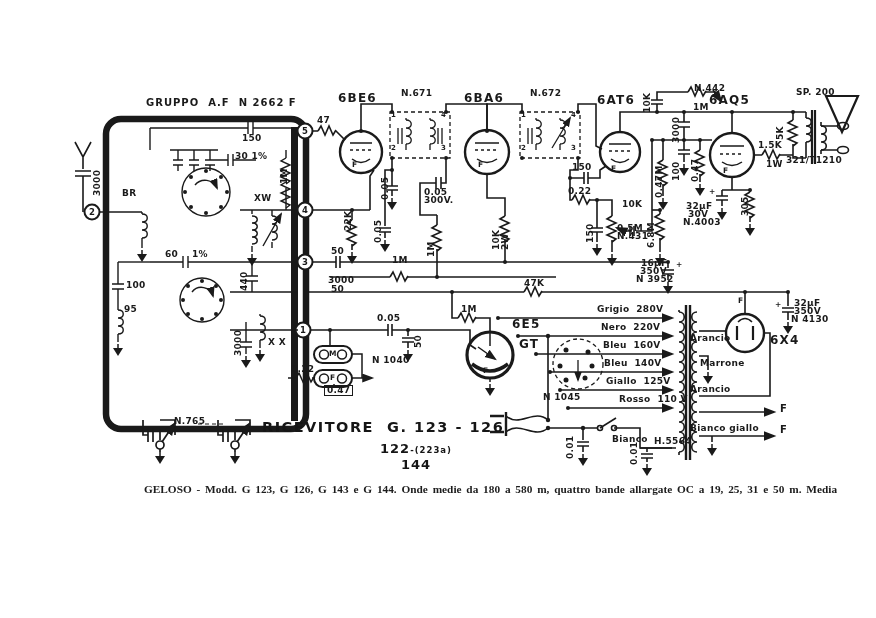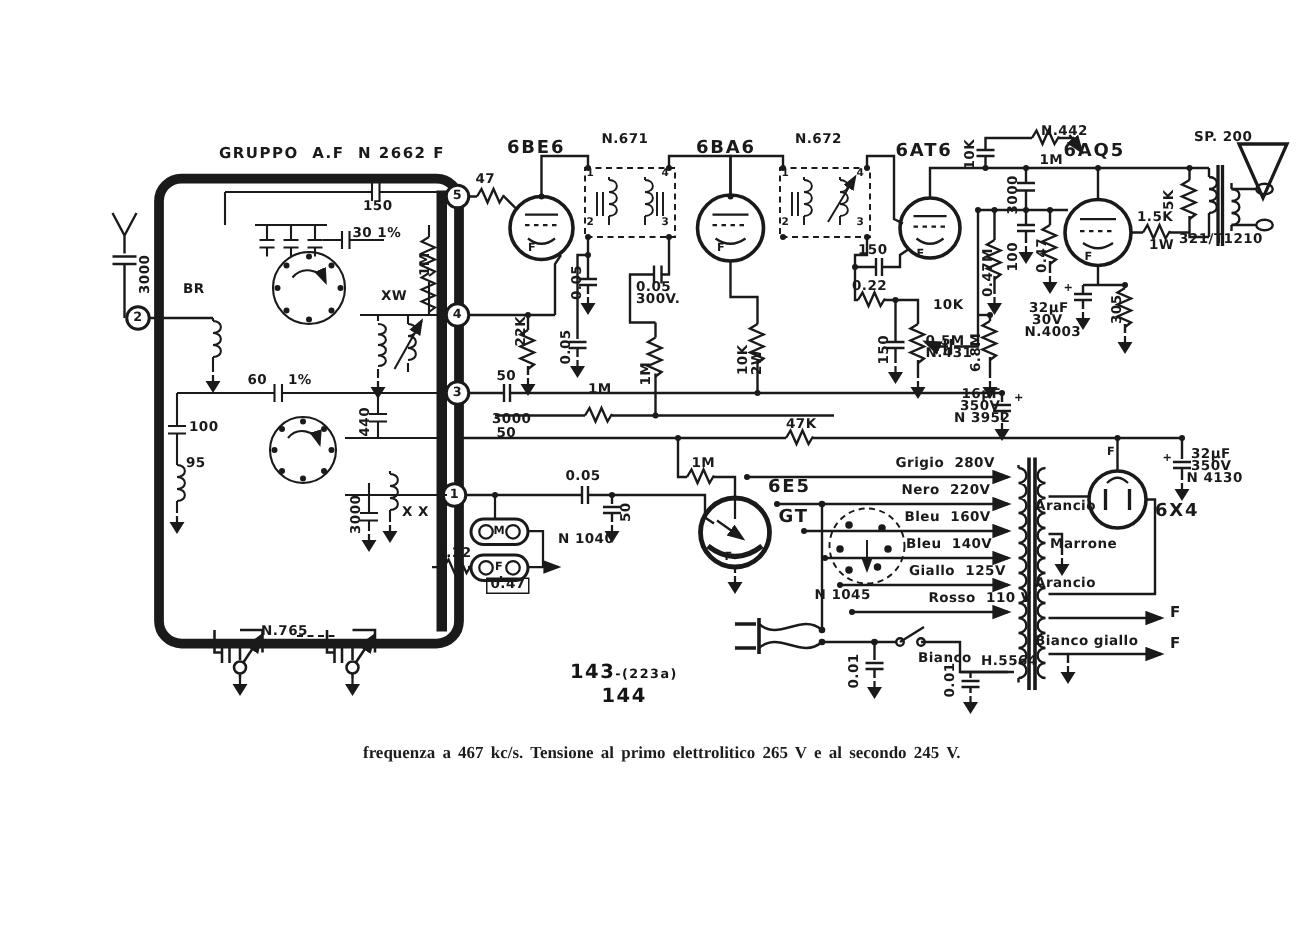--- a/index.html
+++ b/index.html
@@ -519,18 +519,19 @@
       <span class="lb pin" style="left: 391px; top: 112px;">1</span>
       <span class="lb pin" style="left: 441px; top: 112px;">4</span>
       <span class="lb pin" style="left: 391px; top: 145px;">2</span>
       <span class="lb pin" style="left: 441px; top: 145px;">3</span>
       <span class="lb pin" style="left: 521px; top: 112px;">1</span>
       <span class="lb pin" style="left: 571px; top: 112px;">4</span>
       <span class="lb pin" style="left: 521px; top: 145px;">2</span>
       <span class="lb pin" style="left: 571px; top: 145px;">3</span>
     </div>
 
-<span class="title-num" style="left:380px;top:441px"><span>143</span><span class="title-suf">-(223a)</span></span>
+<span class="title-line1" style="left:262px;top:419px">RICEVITORE  G. 123 - 126</span>
+<span class="title-num" style="left:380px;top:441px"><span>122</span><span class="title-suf">-(223a)</span></span>
 <span class="title-num" style="left:401px;top:457px">144</span>
 
-<span class="caption" style="left:242px;top:496px">frequenza a 467 kc/s. Tensione al primo elettrolitico 265 V e al secondo 245 V.</span>
+<span class="caption" style="left:144px;top:483px">GELOSO - Modd. G 123, G 126, G 143 e G 144. Onde medie da 180 a 580 m, quattro bande allargate OC a 19, 25, 31 e 50 m. Media</span>
 
 </div>
 
 </body></html>

